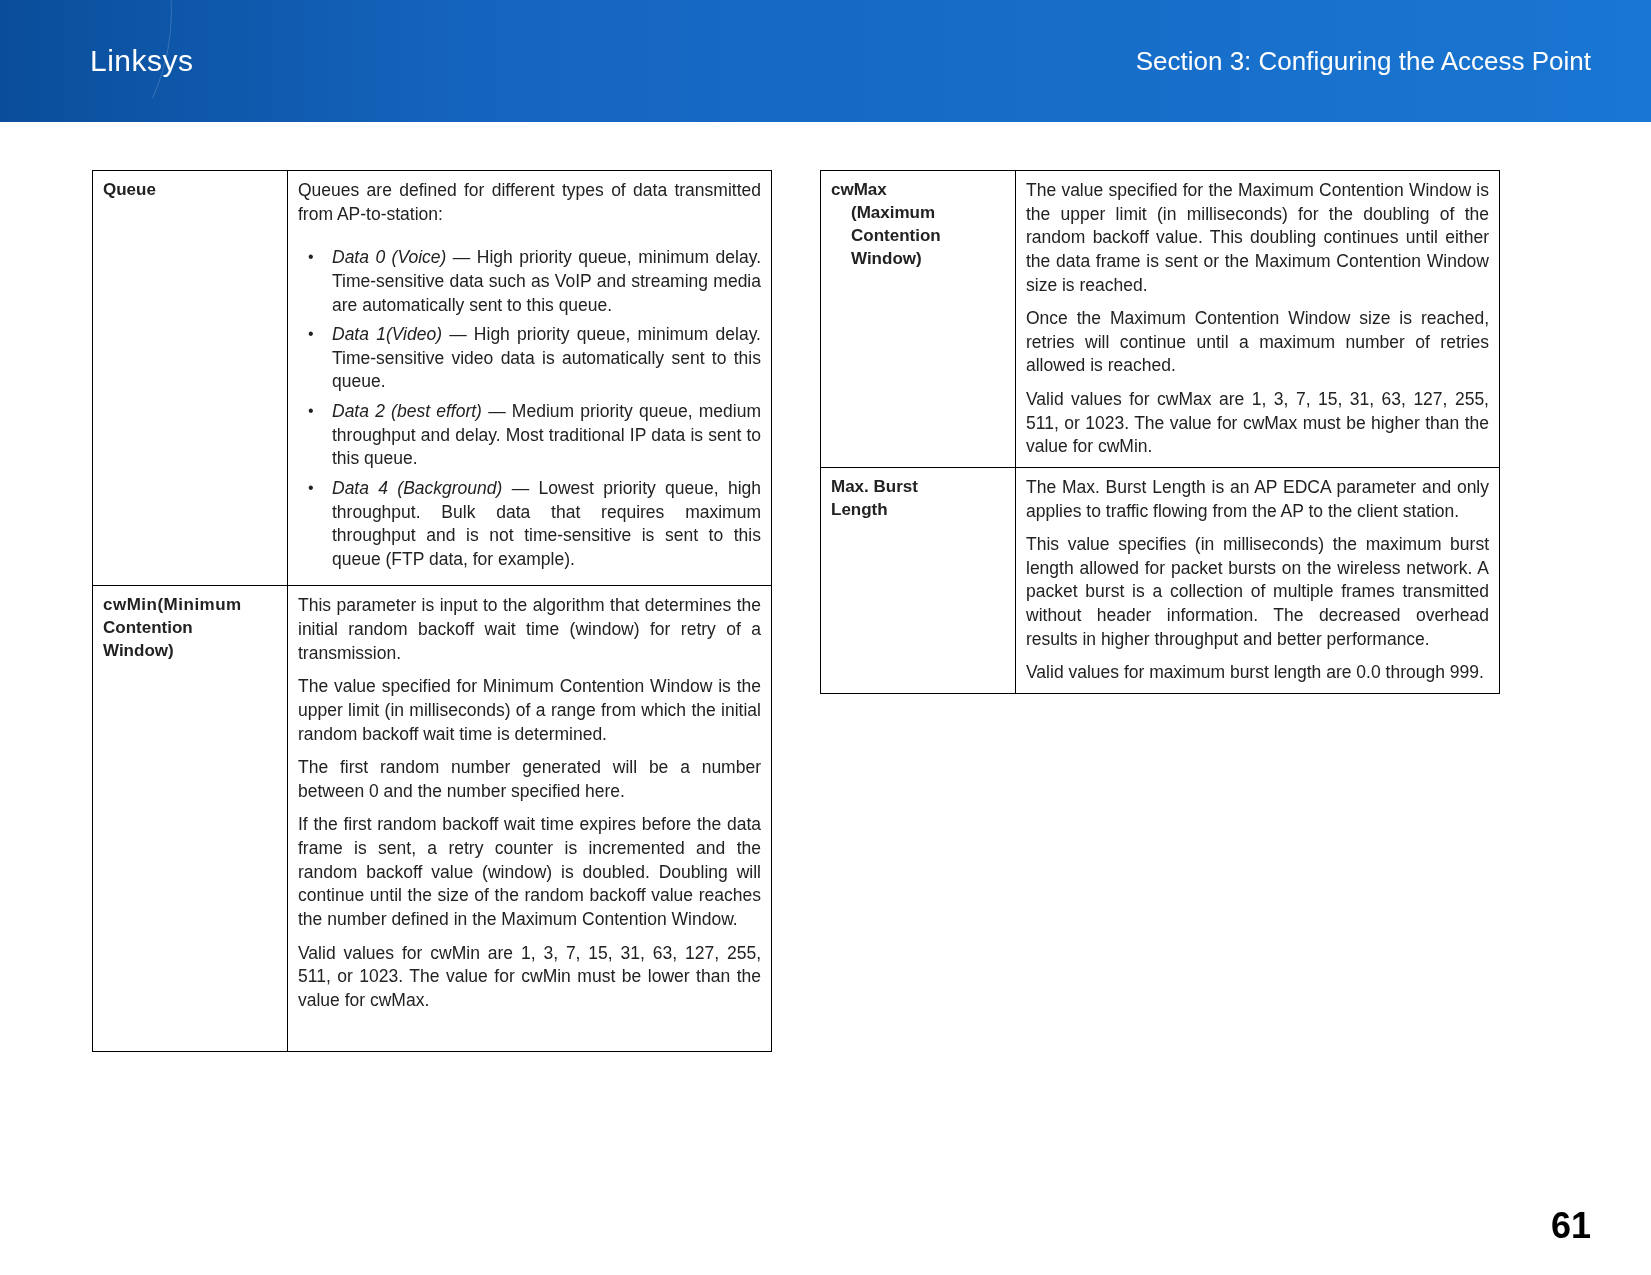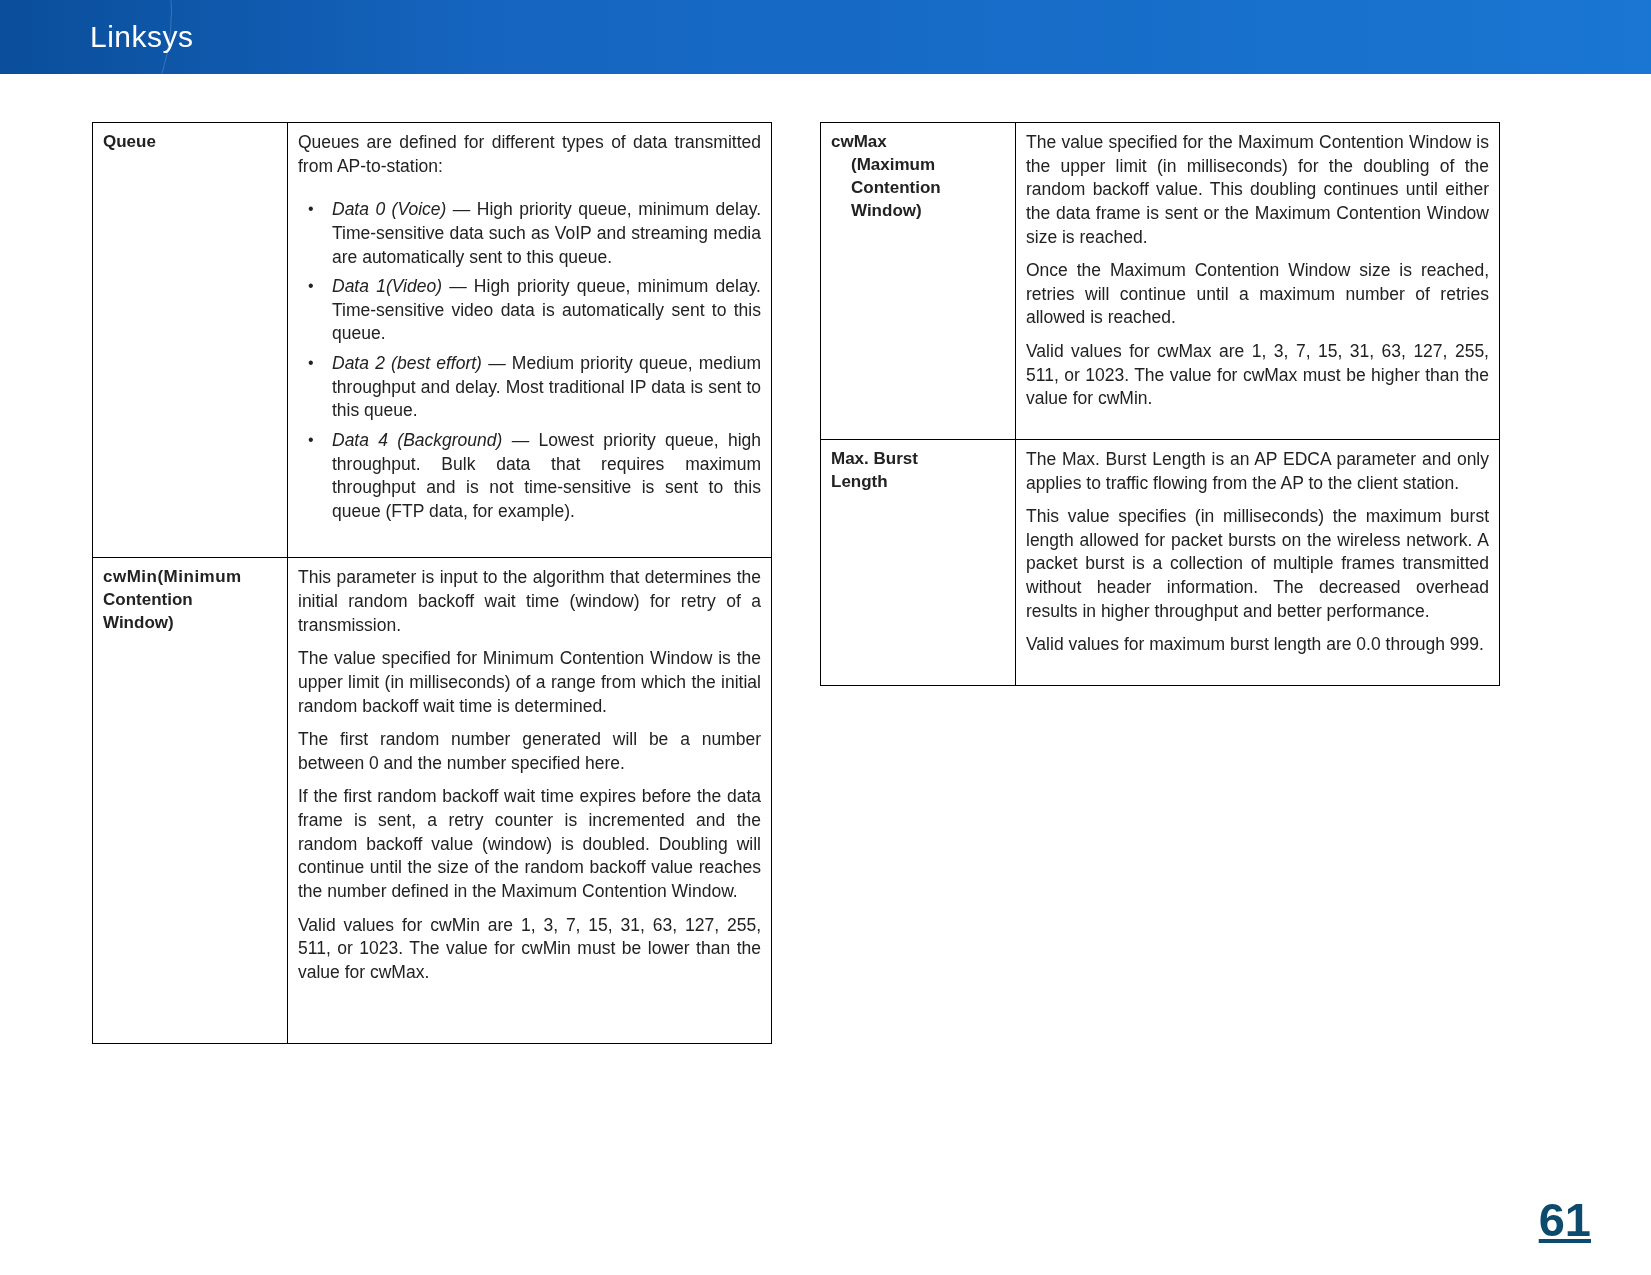--- a/index.html
+++ b/index.html
@@ -5,21 +5,21 @@
   * { box-sizing: border-box; margin: 0; padding: 0; }
   body {
     font-family: "Segoe UI", "Helvetica Neue", Arial, sans-serif;
     background: #fff;
     width: 1651px;
     height: 1275px;
     position: relative;
     overflow: hidden;
   }
   .header {
-    height: 74px;
+    height: 122px;
     background: linear-gradient(90deg, #0a4e9b 0%, #1565c0 30%, #1976d2 100%);
     position: relative;
     display: flex;
     align-items: center;
     justify-content: space-between;
     padding: 0 60px 0 90px;
     color: #fff;
   }
   .header-deco {
     position: absolute;
@@ -55,21 +55,21 @@
     width: 680px;
   }
   table.doc {
     border-collapse: collapse;
     width: 100%;
     font-size: 17.5px;
     color: #222;
   }
   table.doc td, table.doc th {
     border: 1.5px solid #000;
-    padding: 8px 10px 28px 10px;
+    padding: 8px 10px 8px 10px;
     vertical-align: top;
     text-align: left;
   }
   table.doc td.label {
     width: 195px;
     font-weight: 700;
     font-size: 17px;
     line-height: 1.35;
   }
   table.doc td.desc {
@@ -103,34 +103,34 @@
   .p:last-child { margin-bottom: 0; }
   .caption-row td {
     font-weight: 700;
     font-size: 17px;
     padding: 6px 10px;
   }
   .page-num {
     position: absolute;
     right: 60px;
     bottom: 28px;
-    font-size: 47px;
+    font-size: 36px;
     font-weight: 700;
-    color: #0c4a6e;
-    text-decoration: underline;
+    color: #000000;
   }
   .label-sub { font-weight: 700; margin-left: 20px; }
   .cwmin-label { letter-spacing: 0.5px; }
 </style>
 </head>
 <body>
 
 <div class="header">
   <div class="header-deco"></div>
   <div class="brand">Linksys</div>
+  <div class="section-title">Section 3:  Configuring the Access Point</div>
 </div>
 
 <div class="page-body">
 
   <div class="col">
     <table class="doc">
       <tbody>
           <tr>
         <td class="label">Queue</td>
         <td class="desc">

